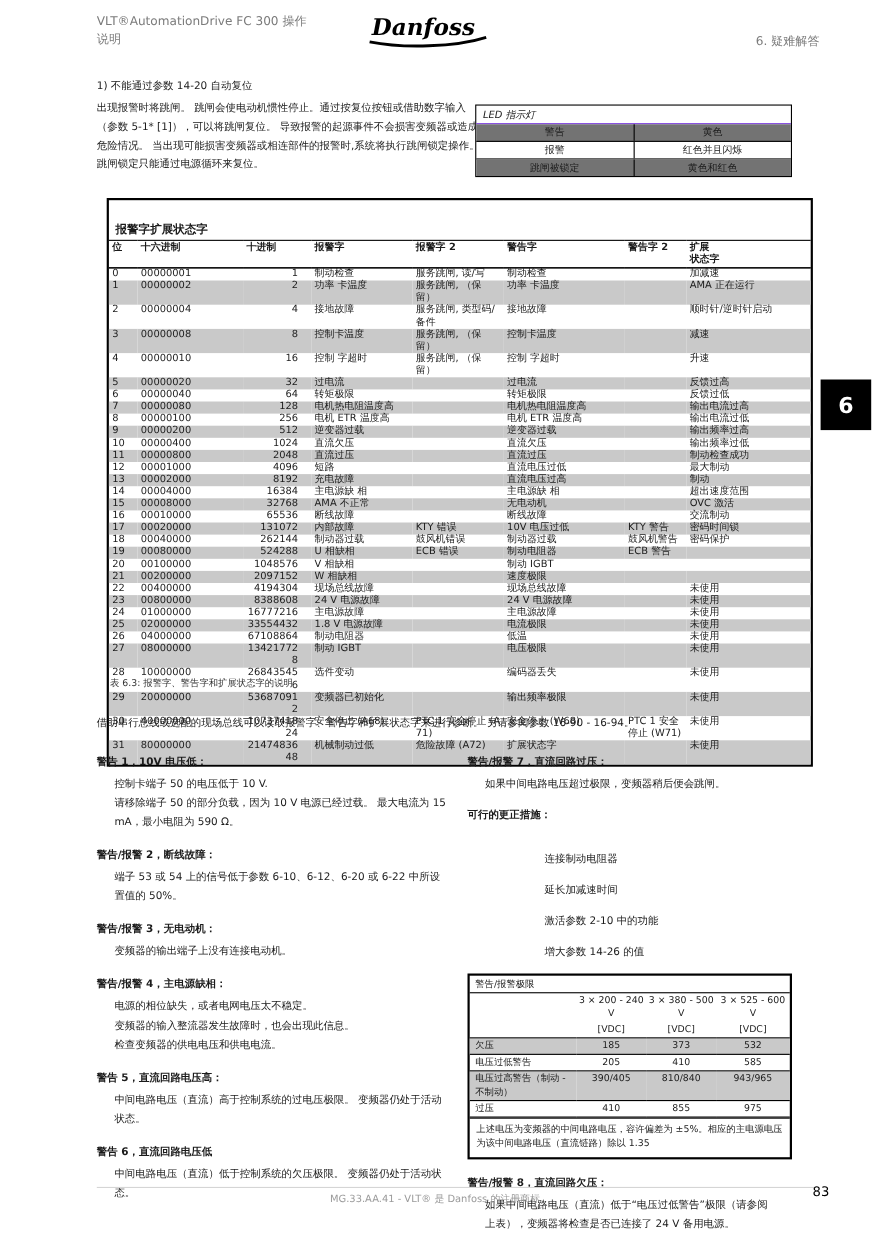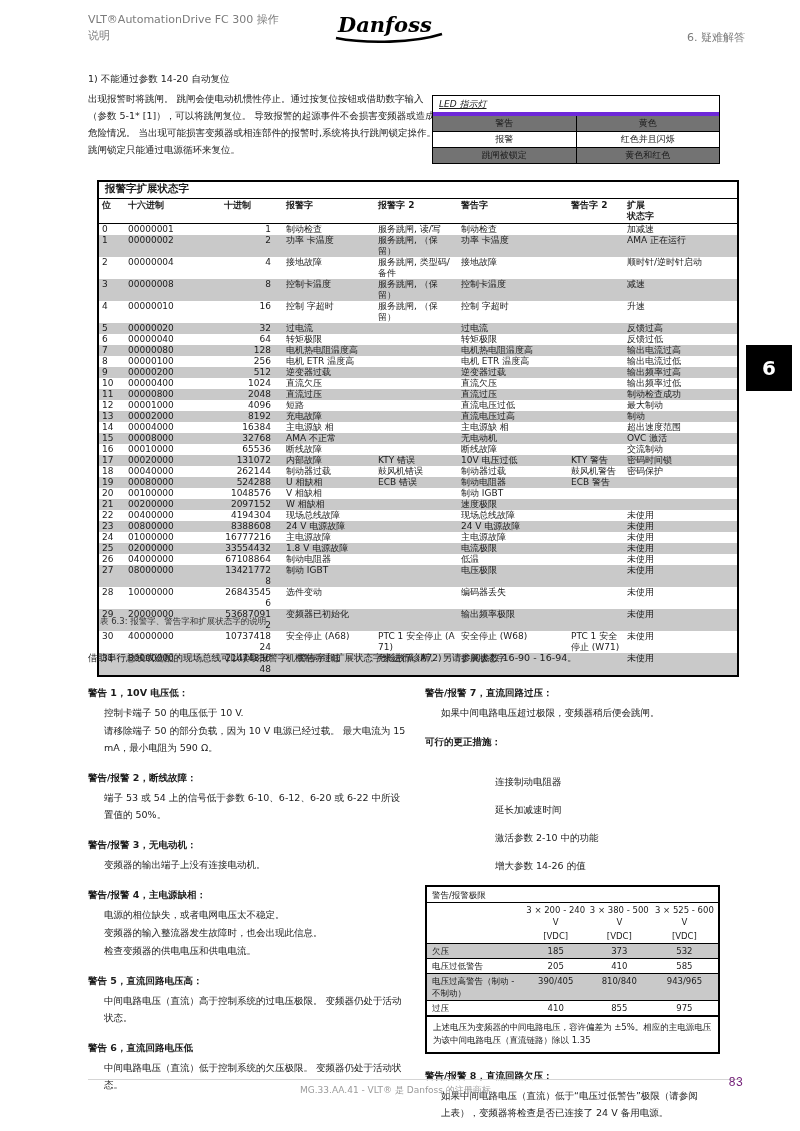--- a/index.html
+++ b/index.html
@@ -10,30 +10,30 @@
   .doc-title { position:absolute; left:88px; top:12px; font-size:11px; color:#7b7b7b; line-height:16px; }
   .logo-wrap { position:absolute; left:332px; top:8px; }
   .chapter { position:absolute; right:55px; top:30px; font-size:11px; color:#7b7b7b; }
 
   
   .intro { position:absolute; left:88px; top:70px; width:354px; font-size:9.5px; line-height:17px; }
   .intro-title { margin-bottom:3px; }
 
   
   .led-box { position:absolute; left:432px; top:95px; width:286px; border:1px solid #000; font-size:9px; background:#fff; }
-  .led-title { font-style:italic; padding:2px 6px 1px; border-bottom:4px solid #6d28d9;text-decoration:underline; }
+  .led-title { font-style:italic; padding:2px 6px 1px; border-bottom:1px solid #6d28d9; }
   .led-row { display:flex; border-bottom:1px solid #000; }
   .led-row:last-child { border-bottom:none; }
   .led-row.shaded { background:#737373; }
   .led-row span { flex:1; text-align:center; padding:1px 2px; }
   .led-row span:last-child { border-left:1px solid #000; }
 
   
   .alarm-box { position:absolute; left:97px; top:180px; width:638px; border:2px solid #000; background:#fff; }
-  .alarm-title { font-weight:bold; font-size:10.5px; padding:0 6px 2px; }
+  .alarm-title { font-weight:bold; font-size:10.5px; padding:20px 6px 2px; }
   .alarm-box table { width:100%; border-collapse:collapse; table-layout:fixed; font-size:9px; }
   .alarm-box th { text-align:left; font-weight:bold; border-top:1.5px solid #000; border-bottom:1.5px solid #000;
                   padding:1px 3px; vertical-align:top; line-height:11px; white-space:pre-line; }
   .alarm-box td { padding:0 3px; vertical-align:top; line-height:11px; word-break:break-all; }
   .alarm-box tr.shaded { background:#c9c9c9; }
   .alarm-box td.num { text-align:right; padding-right:12px; }
   .table-caption { position:absolute; left:100px; top:616px; font-size:8.5px; color:#333; }
 
   .mid-para { position:absolute; left:88px; top:650px; width:648px; font-size:9.5px; line-height:16px; }
 
@@ -56,21 +56,21 @@
   .volt-box td { padding:1px 2px; text-align:center; vertical-align:top; border-bottom:1px solid #000; }
   .volt-box td.lbl { text-align:left; padding-left:5px; }
   .volt-box tr.shaded { background:#c9c9c9; }
   .volt-note { border-top:1px solid #000; padding:4px 6px 5px; line-height:13px; }
 
   
   .side-tab { position:absolute; left:746px; top:345px; width:46px; height:46px; background:#000; color:#fff;
               display:flex; align-items:center; justify-content:center; font-size:20px; font-weight:bold; }
   .footer-rule { position:absolute; left:88px; top:1079px; width:652px; border-top:1px solid #d5d5d5; }
   .footer-text { position:absolute; left:300px; top:1084px; font-size:9px; color:#9a9a9a; }
-  .footer-page { position:absolute; right:57px; top:1076px; font-size:12px; color:#701a75;font-family:Liberation Mono, monospace; }
+  .footer-page { position:absolute; right:46px; top:1076px; font-size:12px; color:#000000; }
 </style>
 </head>
 <body>
 
 <div class="page">
 
   <div class="doc-title">
     <div>VLT®AutomationDrive FC 300 操作</div>
     <div>说明</div>
   </div>

